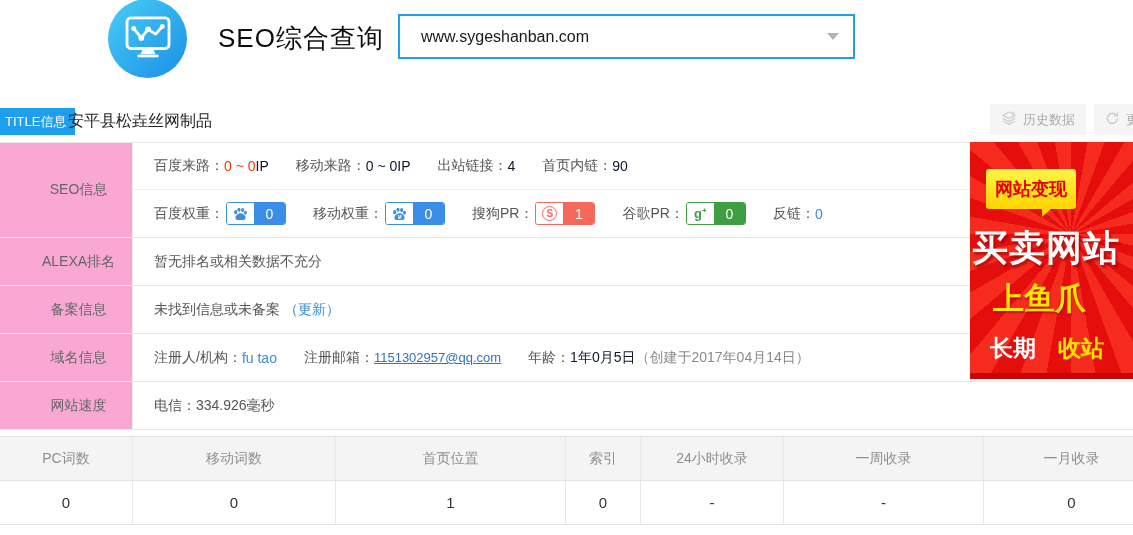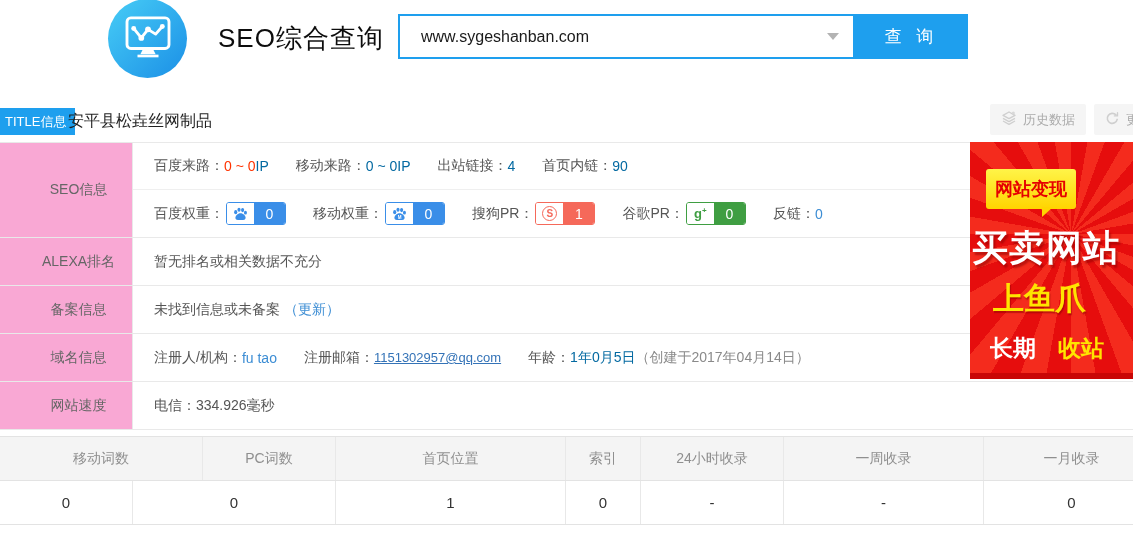--- a/index.html
+++ b/index.html
@@ -33,21 +33,21 @@
   
   .info-table { position:absolute; left:0; top:142px; width:1200px; border-bottom:1px solid #e9e9e9; }
   .row { display:flex; border-top:1px solid #e9e9e9; }
   .row-label { width:133px; min-height:47px; background:#f9a8d4; border-right:1px solid #e9e9e9;
     display:flex; align-items:center; justify-content:center; color:#666;padding-left:25px; }
   .row-content { flex:1; min-height:47px; display:flex; align-items:center; padding-left:21px; color:#555; }
   .seo-content { flex:1; }
   .seo-line { height:47px; display:flex; align-items:center; padding-left:21px; color:#555; }
   .seo-line.first { border-bottom:1px solid #efefef; }
   .item { margin-right:27px; display:flex; align-items:center; }
-  .v { color:#0369a1; } .v-red { color:#f30; } .v-link { color:#3c8dd4; cursor:pointer; }
+  .v { color:#0f172a; } .v-red { color:#f30; } .v-link { color:#3c8dd4; cursor:pointer; }
   .email-link { color:#3473b7; text-decoration:underline; font-size:13px; cursor:pointer; }
   .gray-note { color:#8a8a8a; }
 
   .wbadge { display:inline-flex; height:23px; border-radius:3px; overflow:hidden; margin-left:2px; cursor:pointer; }
   .wbadge .ic { width:27px; background:#fff; display:flex; align-items:center; justify-content:center; }
   .wbadge .num { min-width:31px; padding:0 9px; color:#fff; display:flex; align-items:center; justify-content:center; font-size:14px; }
   .b-blue { border:1px solid #3a8ee8; } .b-blue .num { background:#3a8ee8; }
   .b-red  { border:1px solid #f5695a; } .b-red  .num { background:#f5695a; }
   .b-green{ border:1px solid #3f9e42; } .b-green .num { background:#3f9e42; }
   .sogou-ic { width:15px; height:15px; border:1.5px solid #f5695a; border-radius:50%; color:#f5695a;
@@ -97,21 +97,20 @@
     </svg>
   </span>
 </div>
 <div class="app-title">SEO综合查询</div>
 
 <div class="search-wrap">
   <div class="search-input-box">
     <input class="search-input" type="text" value="www.sygeshanban.com" style="">
     <span class="caret"></span>
   </div>
-  <button class="search-btn">查 询</button>
 </div>
 
 <div class="title-badge">TITLE信息</div>
 <div class="site-title">安平县松垚丝网制品</div>
 <div class="bar-btns">
   <button class="bar-btn">
     <span>
       <svg width="16" height="16" viewBox="0 0 24 24" fill="none" stroke="#cfcfcf" stroke-width="2" stroke-linejoin="round">
         <path d="M12 3l9 5-9 5-9-5z"></path>
           <path d="M3 12.5l9 5 9-5"></path>
@@ -260,22 +259,22 @@
   <div class="ad-bubble">网站变现</div>
   <div class="ad-l1">买卖网站</div>
   <div class="ad-l2">上鱼爪</div>
   <div class="ad-l3">
     <span class="w">长期</span><span class="y">收站</span>
   </div>
 </div>
 
 <div class="stats">
   <div class="stats-row head">
+    <div class="cell c1">PC词数</div>
     <div class="cell c2">移动词数</div>
-    <div class="cell c1">PC词数</div>
     <div class="cell c3">首页位置</div>
     <div class="cell c4">索引</div>
     <div class="cell c5">24小时收录</div>
     <div class="cell c6">一周收录</div>
     <div class="cell c7">一月收录</div>
   </div>
   <div class="stats-row vals">
     <div class="cell c1">0</div>
     <div class="cell c2">0</div>
     <div class="cell c3">1</div>

